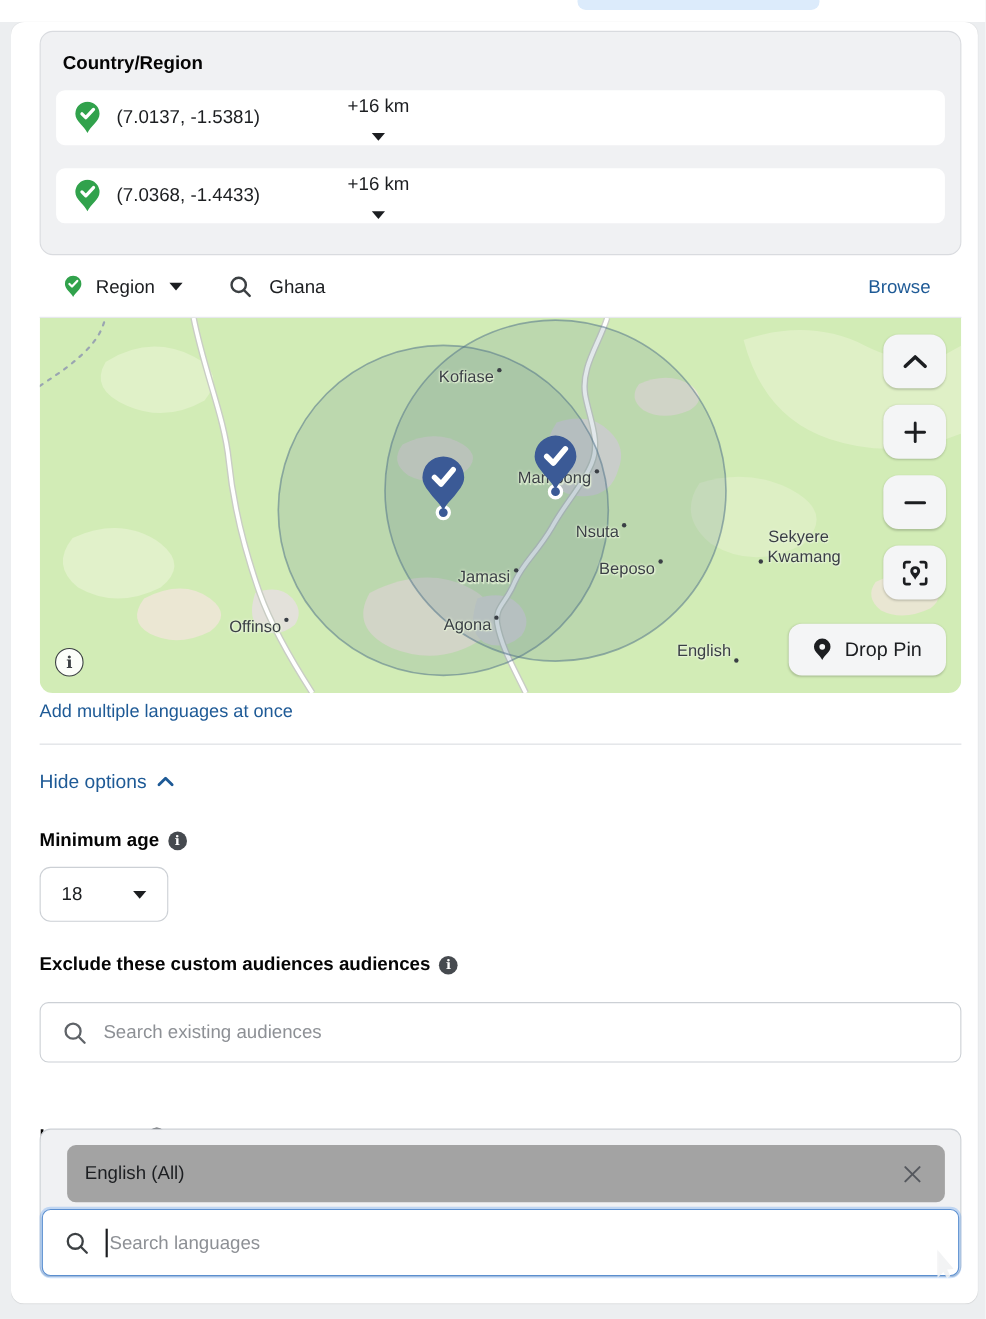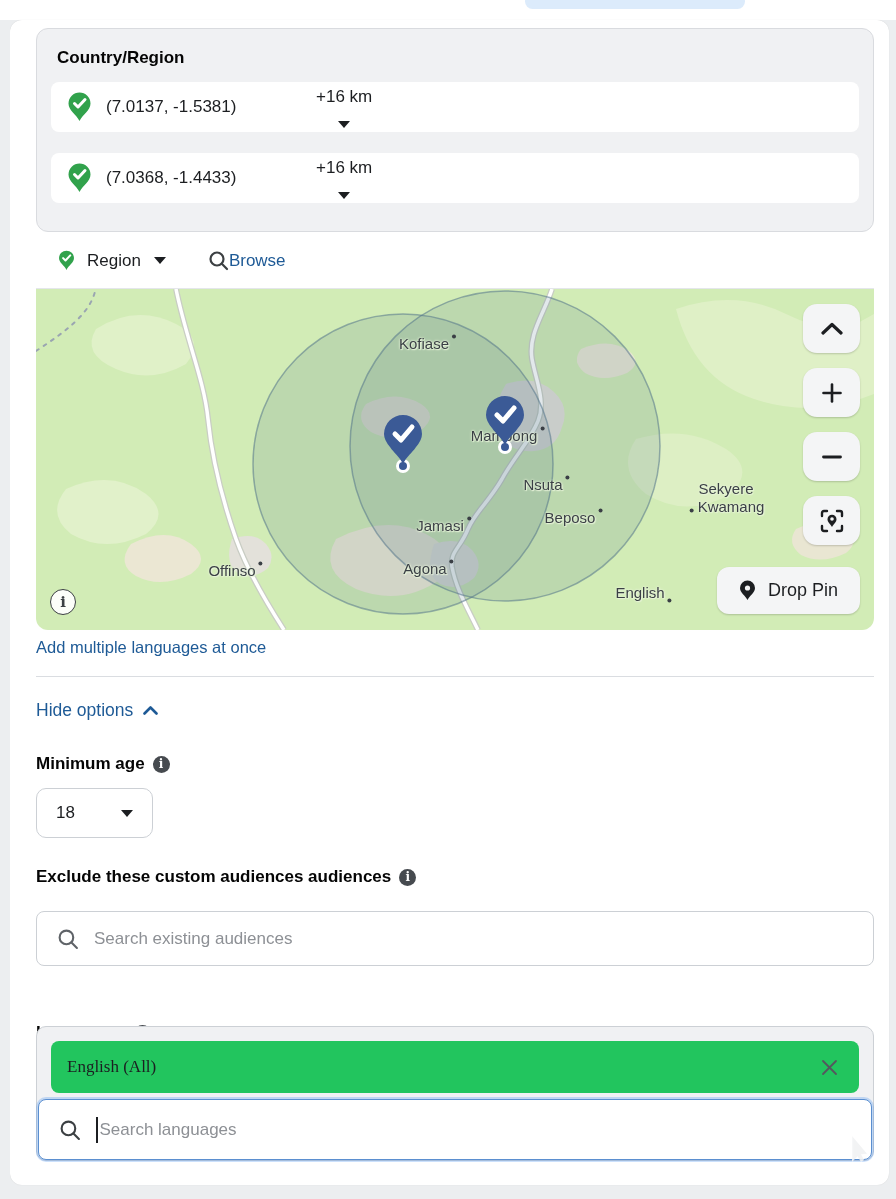--- a/index.html
+++ b/index.html
@@ -109,24 +109,24 @@
   .search-box input, .lang-search input {
     border:none; outline:none; font-size:17px; flex:1; margin-left:15px;
     color:#1c1e21; background:transparent; font-family:inherit;
   }
   .search-box input::placeholder, .lang-search input::placeholder { color:#8d9095; }
   .lang-box {
     position:absolute; left:26px; top:1006px; width:838px; height:135px;
     background:#f0f1f3; border:1px solid #ccd0d5; border-radius:10px;
   }
   .lang-chip-row {
-    position:absolute; left:14px; right:14px; top:14px; height:52px;
-    background:#22c55e; border-radius:8px;
+    position:absolute; left:24px; right:14px; top:14px; height:52px;
+    background:#a3a3a3; border-radius:8px;
     display:flex; align-items:center; justify-content:space-between; padding:0 16px;
-    font-size:17px; color:#1c1e21;font-family:Liberation Serif, serif;
+    font-size:17px; color:#1c1e21;
   }
   .chip-close { background:none; border:none; cursor:pointer; padding:4px; display:flex; }
   .lang-search {
     position:absolute; left:1px; right:1px; bottom:0; height:61px;
     background:#ffffff; border:1px solid #5b8fd0; border-radius:8px;
     box-shadow:0 0 0 2px rgba(24,119,242,.22);
     display:flex; align-items:center; padding:0 20px;
   }
   .text-caret { width:1.5px; height:26px; background:#1c1e21; margin-left:15px; }
   .lang-search input { margin-left:2px; }
@@ -179,20 +179,21 @@
     <svg class="pin-green-sm" viewBox="0 0 25 30">
       <path d="M12.5,29 C9.5,22.5 1.5,18.5 1.5,11.5 A11,11 0 1 1 23.5,11.5 C23.5,18.5 15.5,22.5 12.5,29 Z" fill="#31a24c"></path>
       <polyline points="7.5,11.5 11,15 18,7.5" fill="none" stroke="#ffffff" stroke-width="3" stroke-linecap="round" stroke-linejoin="round"></polyline>
     </svg>
     <span class="include-label">Region</span>
     <span class="caret-down include-caret"></span>
     <svg class="search-glyph" width="21" height="21" viewBox="0 0 21 21">
       <circle cx="9" cy="9" r="6.5" fill="none" stroke="#3c4043" stroke-width="2.2"></circle>
       <line x1="13.8" y1="13.8" x2="19" y2="19" stroke="#3c4043" stroke-width="2.2" stroke-linecap="round"></line>
     </svg>
+    <input class="loc-search" value="Ghana" style="">
     <span class="browse-link">Browse</span>
   </div>
 
   <div class="map-wrap">
     <svg class="map-svg" width="838" height="341" viewBox="0 0 838 341">
       <rect width="838" height="341" fill="#d2ecb6"></rect>
 
       <path d="M60,40 q40,-25 80,-5 q30,15 10,40 q-35,20 -70,5 q-35,-15 -20,-40 Z" fill="#e0f1c8"></path>
       <path d="M640,20 q60,-20 110,5 q40,20 70,10 l18,-10 l0,80 q-60,25 -120,5 q-60,-20 -78,-90 Z" fill="#dff0c6"></path>
       <path d="M600,150 q50,-15 90,10 q30,20 5,45 q-45,25 -85,0 q-30,-25 -10,-55 Z" fill="#ddefc4"></path>

